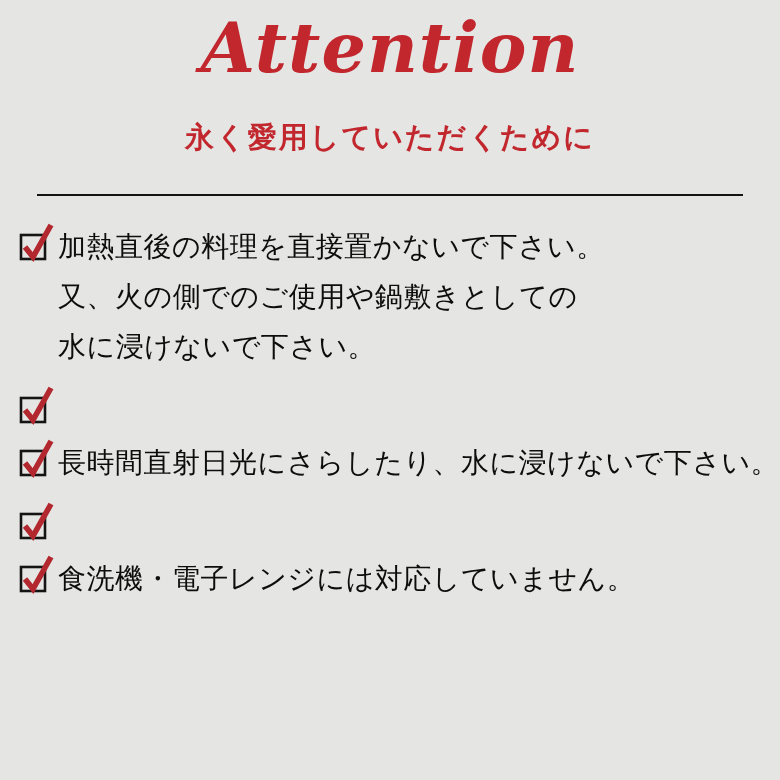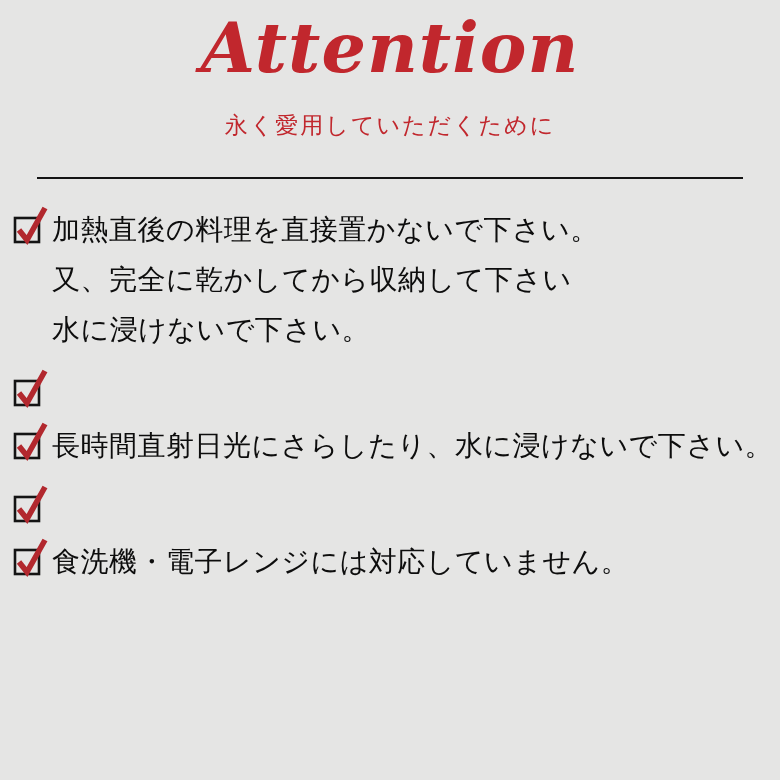--- a/index.html
+++ b/index.html
@@ -23,36 +23,36 @@
     text-align: center;
     font-family: "DejaVu Serif", serif;
     font-style: italic;
     font-weight: bold;
     font-size: 70px;
     line-height: 1.2;
     color: var(--accent-red);
     letter-spacing: 1px;
   }
   .subtitle {
-    margin-top: 20px;
+    margin-top: 28px;
     text-align: center;
-    font-size: 23px;
-    font-weight: 400;
+    font-size: 29px;
+    font-weight: 700;
     letter-spacing: 2px;
     color: var(--accent-red);
   }
   .divider {
     width: 706px;
     margin: 36px auto 0 auto;
     border: none;
     border-top: 2.5px solid var(--line-color);
   }
   .list {
     margin-top: 26px;
-    padding-left: 12px;
+    padding-left: 18px;
     padding-right: 8px;
   }
   .item {
     display: flex;
     align-items: flex-start;
     margin-bottom: 13px;
   }
   .item.gap-lg { margin-top: 11px; }
   .check {
     flex: 0 0 auto;
@@ -82,21 +82,21 @@
 
     <div class="item">
       <span class="check">
         <svg width="37" height="42" viewBox="0 0 37 42">
           <rect x="3" y="15" width="24" height="24" fill="none" stroke="#141414" stroke-width="2.6"></rect>
           <path d="M7 27 L15 37 L33 5" fill="none" stroke="#b2282e" stroke-width="5.6" stroke-linejoin="miter"></path>
         </svg>
       </span>
       <div class="lines">
         <div>加熱直後の料理を直接置かないで下さい。</div>
-        <div>又、完全に乾かしてから収納して下さい</div>
+        <div>又、火の側でのご使用や鍋敷きとしての</div>
         <div>水に浸けないで下さい。</div>
       </div>
     </div>
 
     <div class="item">
       <span class="check">
         <svg width="37" height="42" viewBox="0 0 37 42">
           <rect x="3" y="15" width="24" height="24" fill="none" stroke="#141414" stroke-width="2.6"></rect>
           <path d="M7 27 L15 37 L33 5" fill="none" stroke="#b2282e" stroke-width="5.6" stroke-linejoin="miter"></path>
         </svg>

